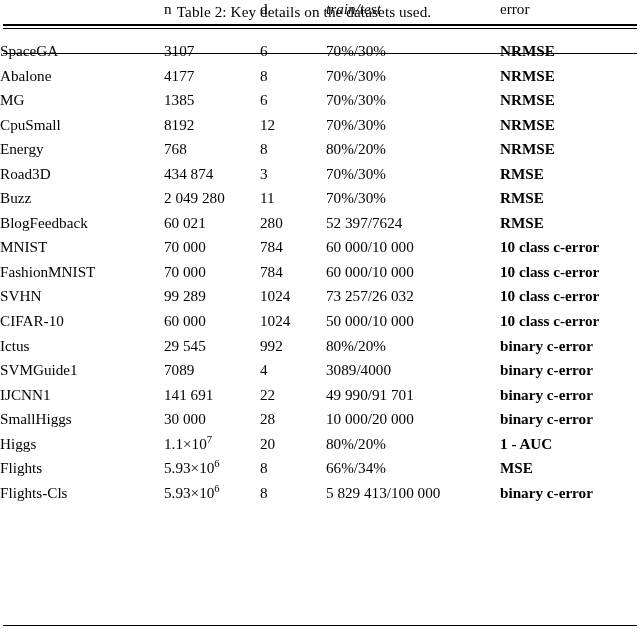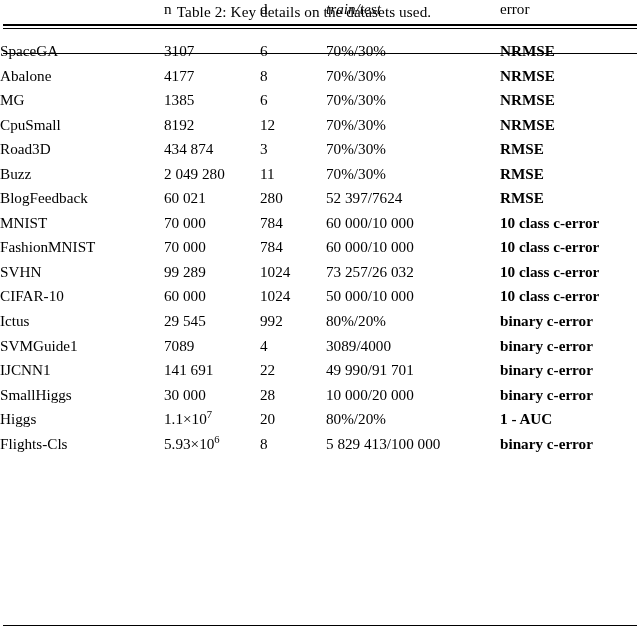--- a/index.html
+++ b/index.html
@@ -159,20 +159,27 @@
           <td class="d-err">NRMSE</td>
         </tr>
         <tr class="row">
           <td class="d-name">CpuSmall</td>
           <td class="d-n">8192</td>
           <td class="d-d">12</td>
           <td class="d-tt">70%/30%</td>
           <td class="d-err">NRMSE</td>
         </tr>
         <tr class="row">
+          <td class="d-name">Energy</td>
+          <td class="d-n">768</td>
+          <td class="d-d">8</td>
+          <td class="d-tt">80%/20%</td>
+          <td class="d-err">NRMSE</td>
+        </tr>
+        <tr class="row">
           <td class="d-name">Road3D</td>
           <td class="d-n">434 874</td>
           <td class="d-d">3</td>
           <td class="d-tt">70%/30%</td>
           <td class="d-err">RMSE</td>
         </tr>
         <tr class="row">
           <td class="d-name">Buzz</td>
           <td class="d-n">2 049 280</td>
           <td class="d-d">11</td>
@@ -243,20 +250,27 @@
           <td class="d-err">binary c-error</td>
         </tr>
         <tr class="row">
           <td class="d-name">Higgs</td>
           <td class="d-n"><span>1.1×10</span><span class="sup">7</span></td>
           <td class="d-d">20</td>
           <td class="d-tt">80%/20%</td>
           <td class="d-err">1 - AUC</td>
         </tr>
         <tr class="row">
+          <td class="d-name">Flights</td>
+          <td class="d-n"><span>5.93×10</span><span class="sup">6</span></td>
+          <td class="d-d">8</td>
+          <td class="d-tt">66%/34%</td>
+          <td class="d-err">MSE</td>
+        </tr>
+        <tr class="row">
           <td class="d-name">Flights-Cls</td>
           <td class="d-n"><span>5.93×10</span><span class="sup">6</span></td>
           <td class="d-d">8</td>
           <td class="d-tt">5 829 413/100 000</td>
           <td class="d-err">binary c-error</td>
         </tr>
       </tbody>
   </table>
 
 </div>

